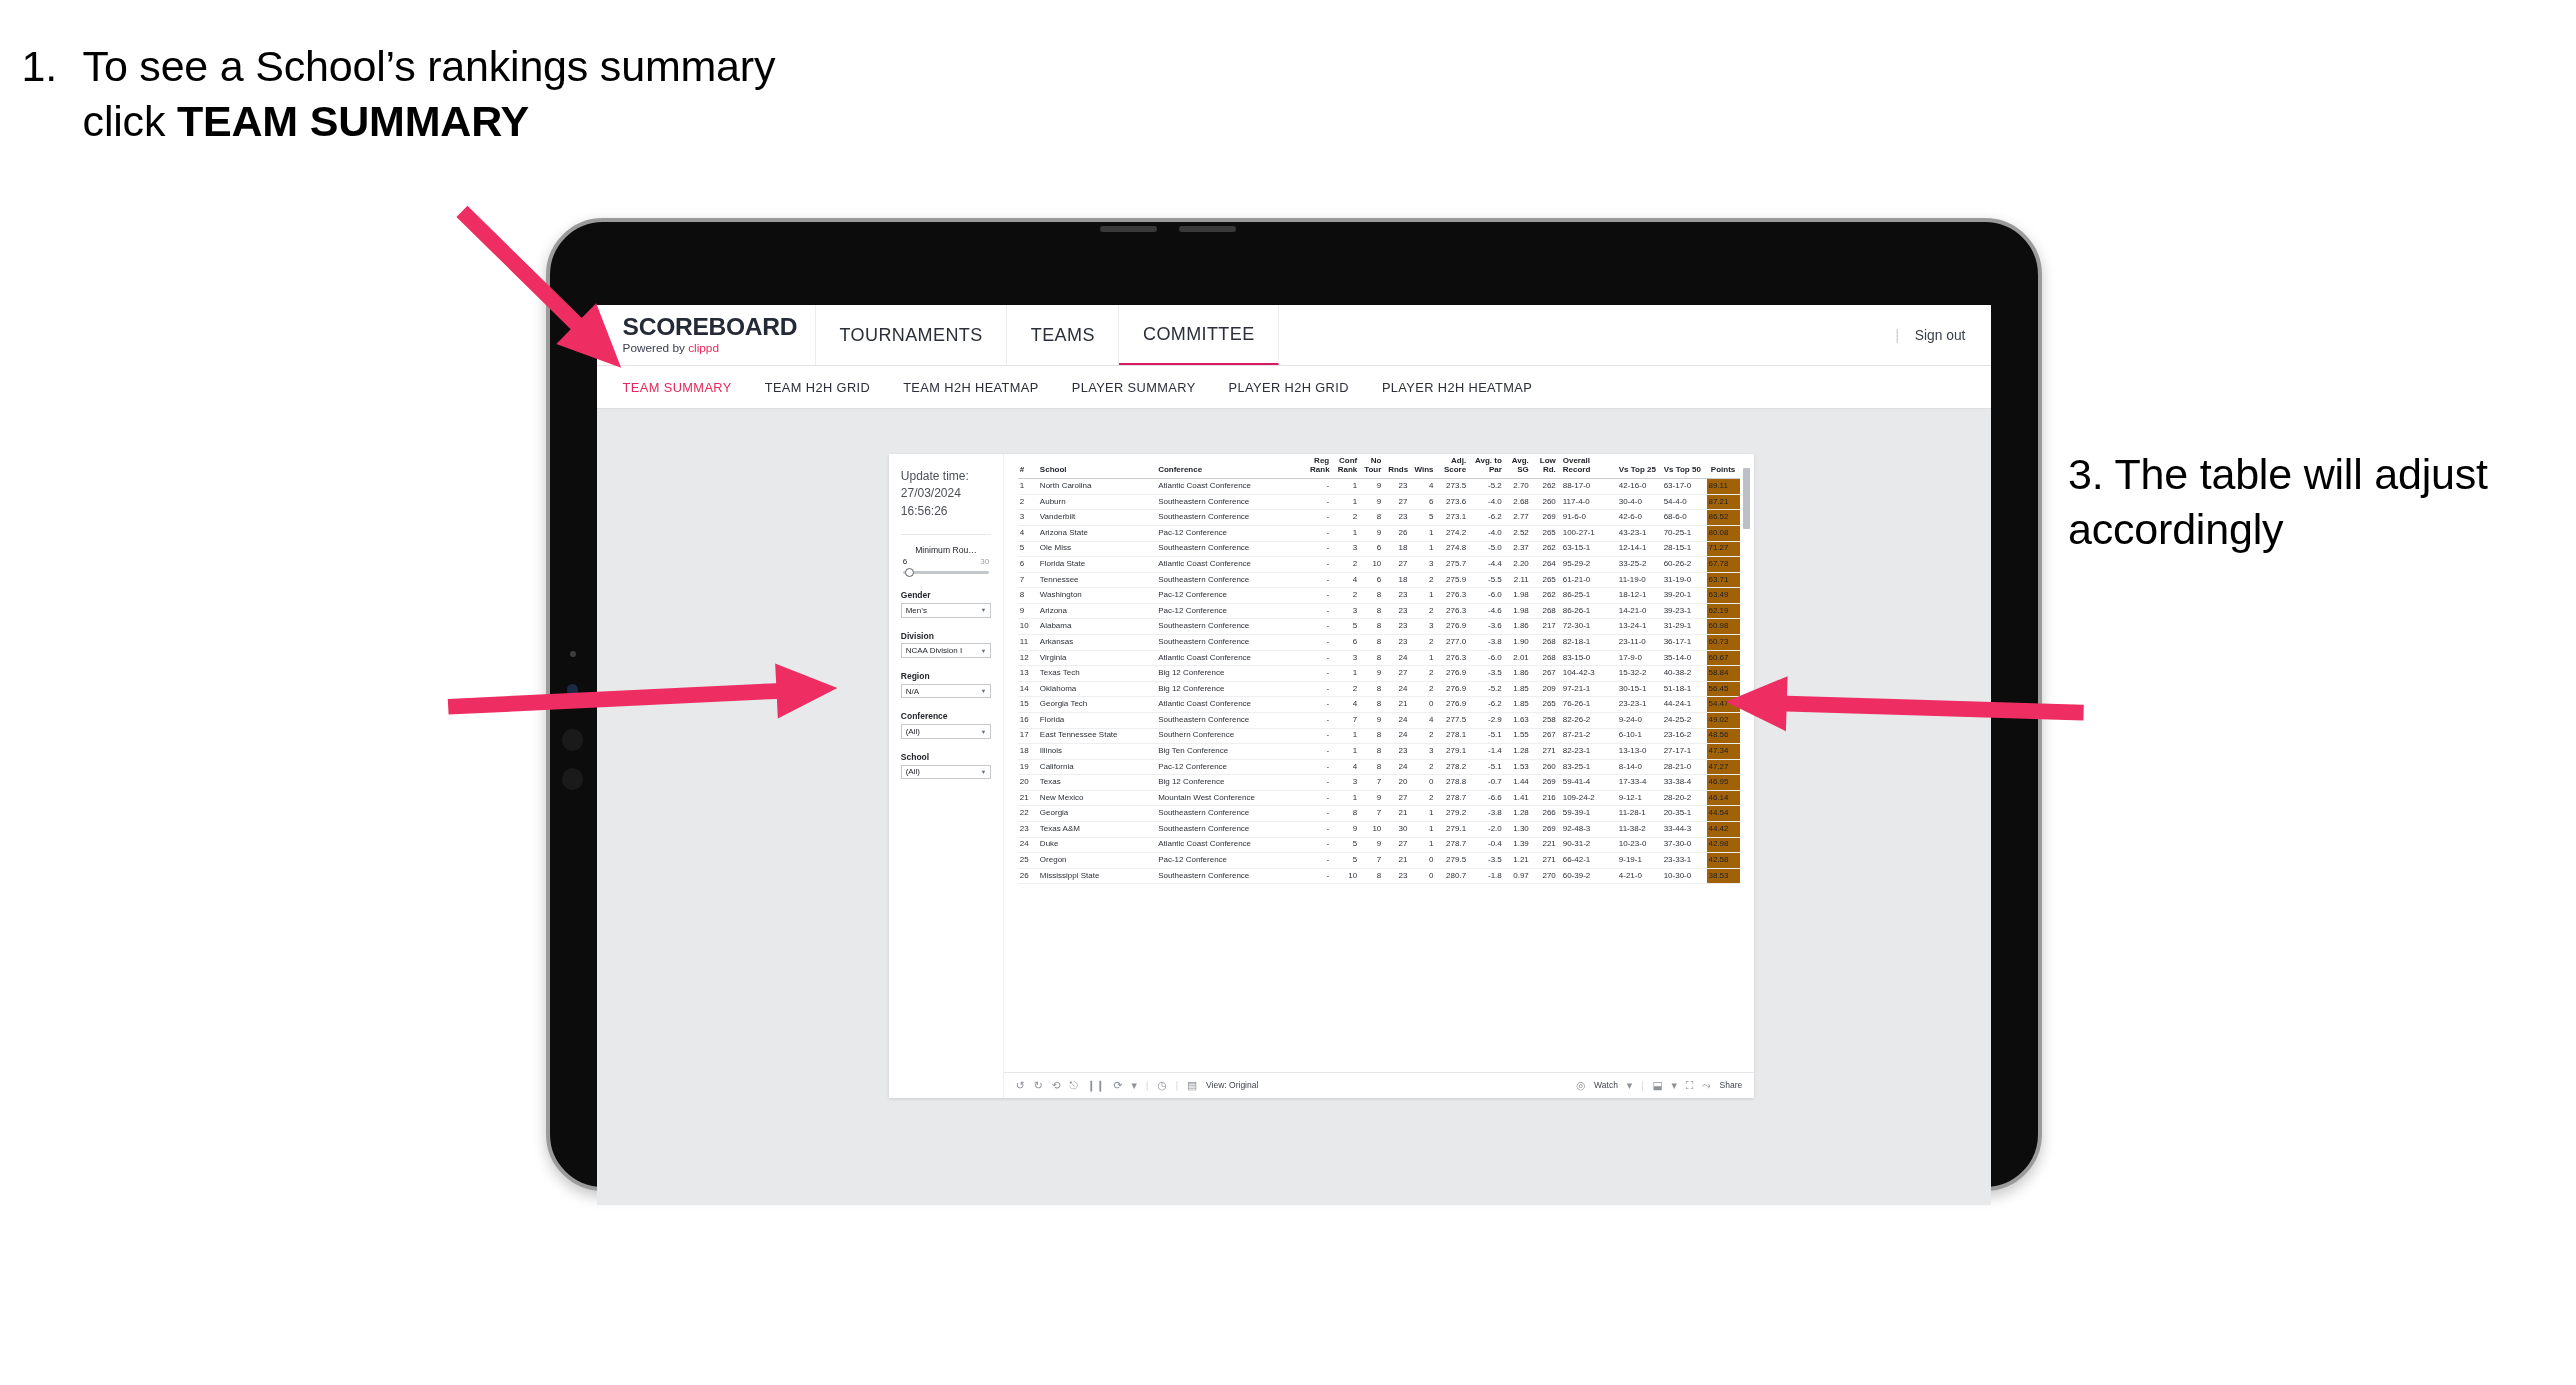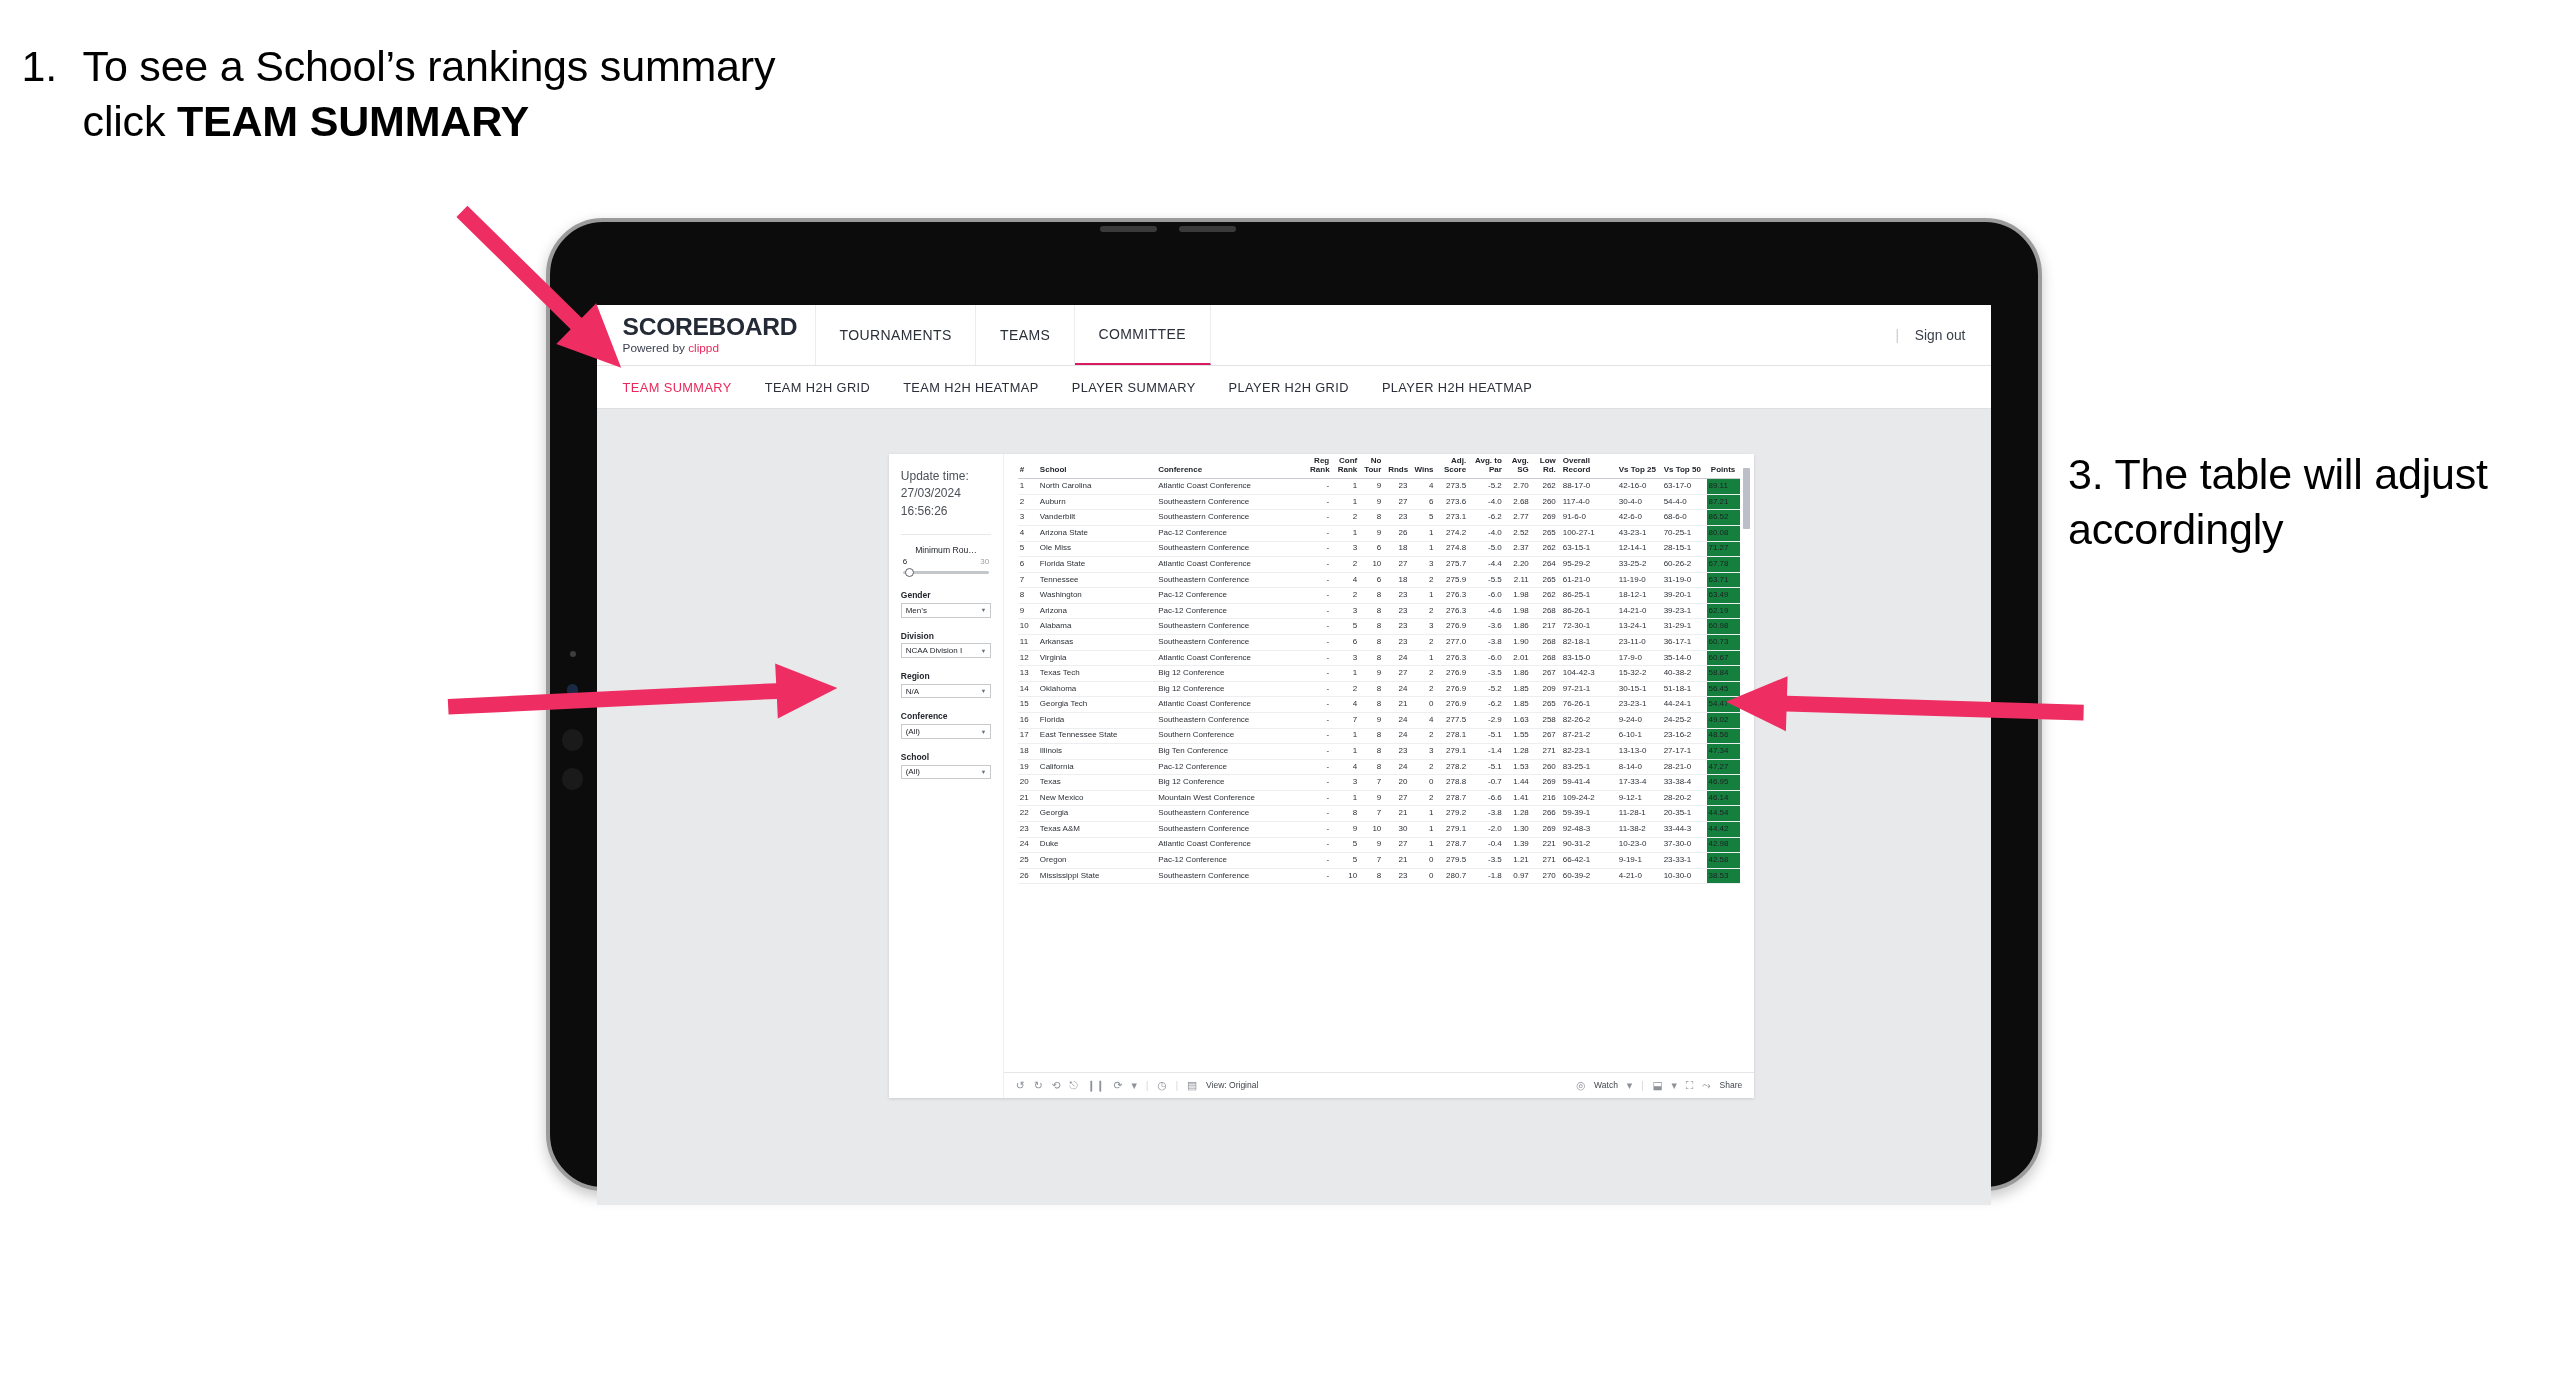--- a/index.html
+++ b/index.html
@@ -66,21 +66,21 @@
     font-family: "Liberation Sans", sans-serif;
     font-weight: 700; font-size: 24.6px; letter-spacing: -0.3px;
     color: #252a37; line-height: 1;
   }
   #brand .sub {
     font-size: 11.8px; color: #3b4050; margin-top: 2.9px; line-height: 1;
   }
   #brand .sub .clippd { color: #e8285a; font-weight: 400; }
   .navitem {
     display: flex; align-items: center; padding: 0 23.6px;
-    font-size: 14px; color: #2b2f3a; letter-spacing: 0.4px;
+    font-size: 18px; color: #2b2f3a; letter-spacing: 0.4px;
     border-right: 1px solid #ececec;
     cursor: pointer;
     text-align: center;
   }
   .navitem.active { border-bottom: 2.9px solid #d81b60; }
   #navspacer { flex: 1; border-right: none; }
   #signout {
     display: flex; align-items: center; gap: 15.7px;
     padding: 0 25.6px; font-size: 13.8px; color: #3a3f4a;
   }
@@ -155,21 +155,21 @@
   }
   #tbl td {
     font-size: 8px; color: #2c3036;
     padding: 2.9px 2px; line-height: 1.1;
     border-bottom: 1px solid #eceef0;
     white-space: nowrap; overflow: hidden;
   }
   #tbl td.num, #tbl th.num { text-align: right; padding-right: 4.9px; }
   #tbl td.pts {
     text-align: right; padding-right: 13px;
-    background: #15803d; color: #1d2026;
+    background: #a16207; color: #1d2026;
   }
   #tblscroll { position: relative; padding: 0 13.8px; flex: 1; overflow: hidden; }
   #vscroll {
     position: absolute; right: 3.9px; top: 13.8px;
     width: 6.9px; height: 61px; background: #bcc0c6; border-radius: 1px;
   }
 
   
   #vizfoot {
     height: 26.5px; border-top: 1px solid #e4e6e8;

